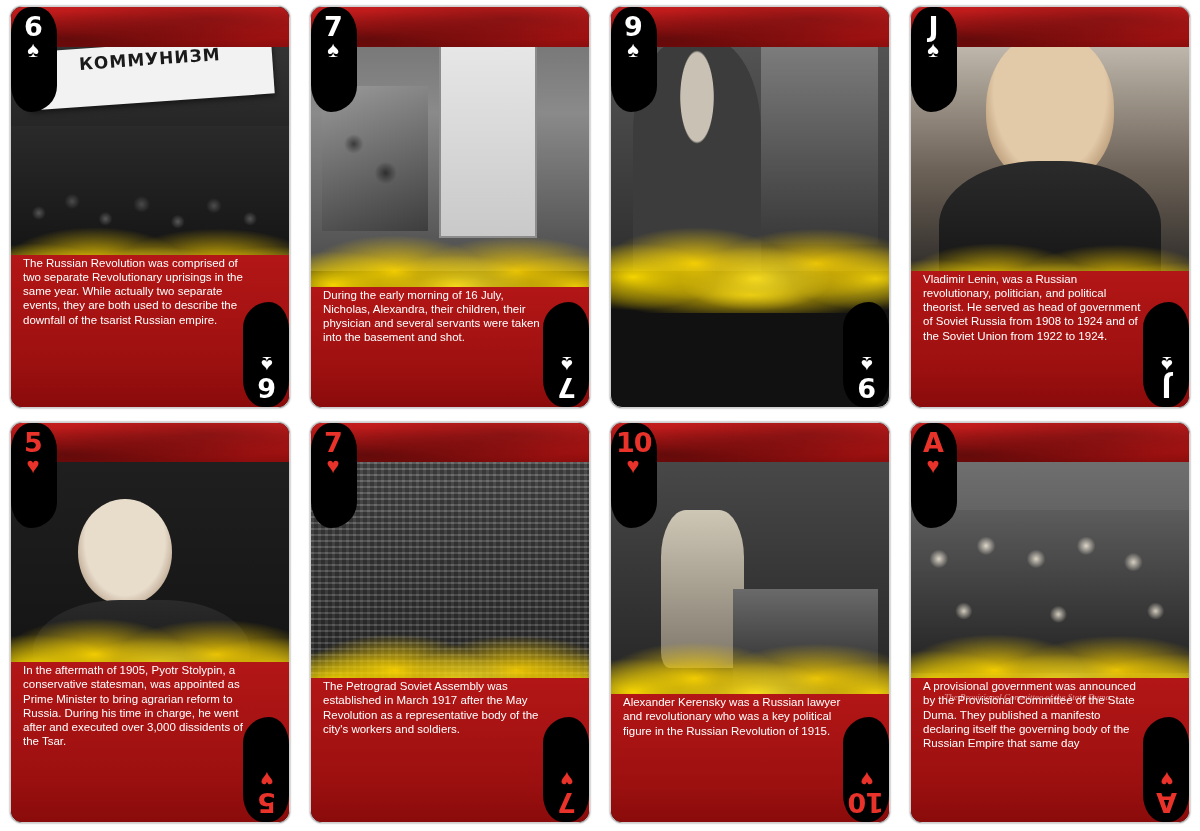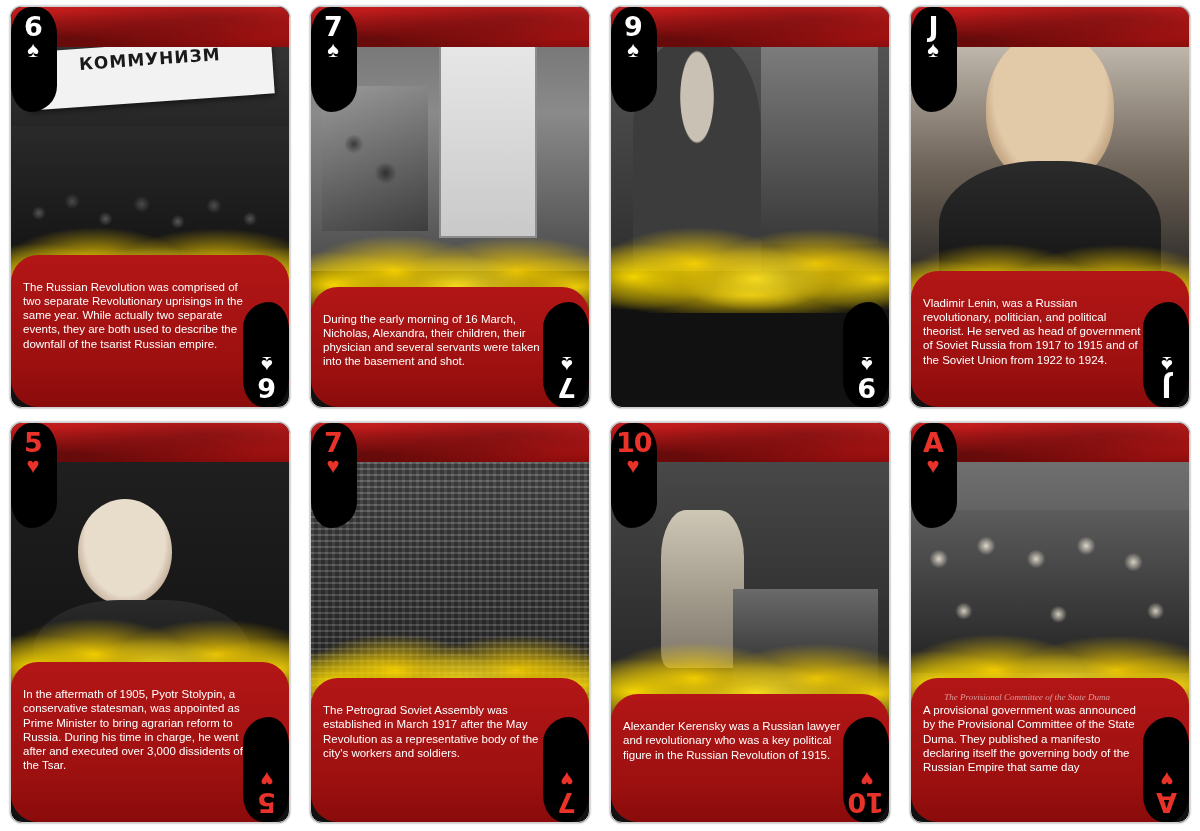--- a/index.html
+++ b/index.html
@@ -72,23 +72,22 @@
       radial-gradient(ellipse at 70% 30%, rgba(0,0,0,0.25), transparent 55%);
   }
   
   .textpanel {
     position: absolute;
     left: 0; right: 0; bottom: 0;
     background: linear-gradient(180deg,#b31616 0%, #9d1010 70%, #8a0b0b 100%);
     color: #ffffff;
     font-size: 11.5px;
     line-height: 1.24;
-    padding: 25px 44px 9px 12px;
+    padding: 1px 44px 9px 12px;
     box-sizing: border-box;
-    border-radius: 27px;
   }
   .textpanel.tall { height: 34%; }
   .textpanel.short { height: 30%; }
   .textpanel.x-tall { height: 38%; }
   
   .smoke {
     position: absolute;
     left: 0; right: 0;
     height: 90px;
     pointer-events: none;
@@ -330,21 +329,21 @@
   </div>
 
   <div class="card-slot">
     <div class="card">
       <div class="photo">
         <div class="photo-inner ph-basement"></div>
       </div>
       <div class="redband smoky"></div>
       <div class="smoke" style="top:56%"></div>
       <div class="textpanel short">
-        <span>During the early morning of 16 March, Nicholas, Alexandra, their children, their physician and several servants were taken into the basement and shot.</span>
+        <span>During the early morning of 16 July, Nicholas, Alexandra, their children, their physician and several servants were taken into the basement and shot.</span>
       </div>
       <div class="pip-black-plate plate-tl"></div>
       <div class="pip-black-plate plate-br"></div>
       <div class="pip white pip-tl">
         <div class="rank">7</div>
         <div class="suit">♠</div>
       </div>
       <div class="pip white pip-br">
         <div class="rank">7</div>
         <div class="suit">♠</div>
@@ -373,21 +372,21 @@
   </div>
 
   <div class="card-slot">
     <div class="card">
       <div class="photo" style="height:74%">
         <div class="photo-inner ph-lenin"></div>
       </div>
       <div class="redband smoky"></div>
       <div class="smoke" style="top:58%"></div>
       <div class="textpanel tall">
-        <span>Vladimir Lenin, was a Russian revolutionary, politician, and political theorist. He served as head of government of Soviet Russia from 1917 to 1915 and of the Soviet Union from 1922 to 1924.</span>
+        <span>Vladimir Lenin, was a Russian revolutionary, politician, and political theorist. He served as head of government of Soviet Russia from 1908 to 1924 and of the Soviet Union from 1922 to 1924.</span>
       </div>
       <div class="pip-black-plate plate-tl"></div>
       <div class="pip-black-plate plate-br"></div>
       <div class="pip white pip-tl">
         <div class="rank">J</div>
         <div class="suit">♠</div>
       </div>
       <div class="pip white pip-br">
         <div class="rank">J</div>
         <div class="suit">♠</div>

